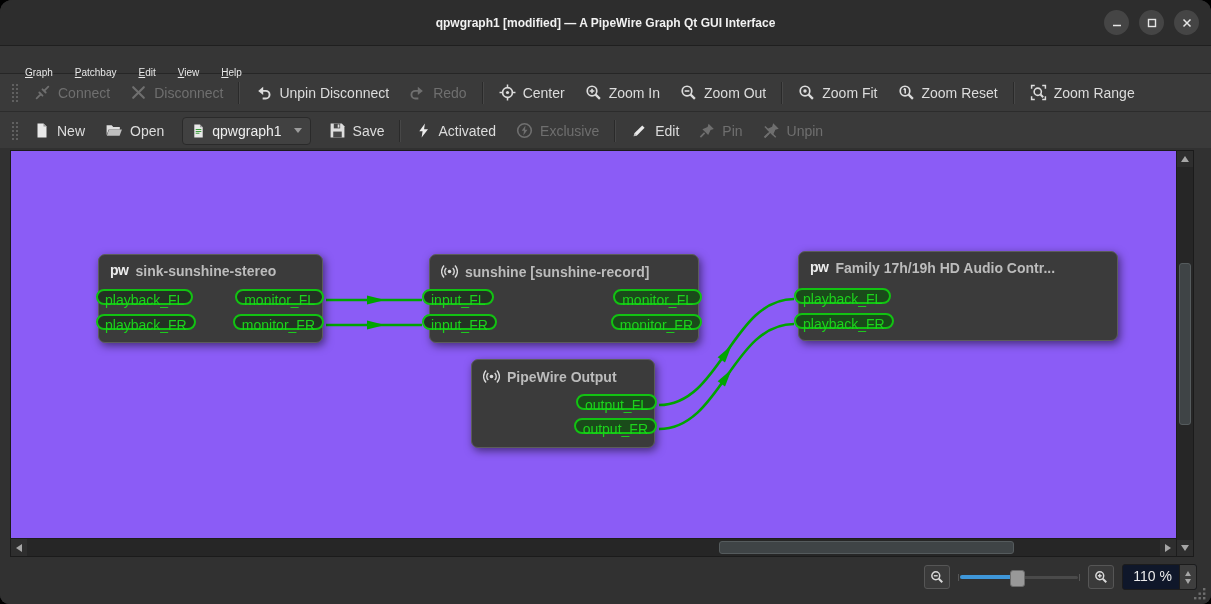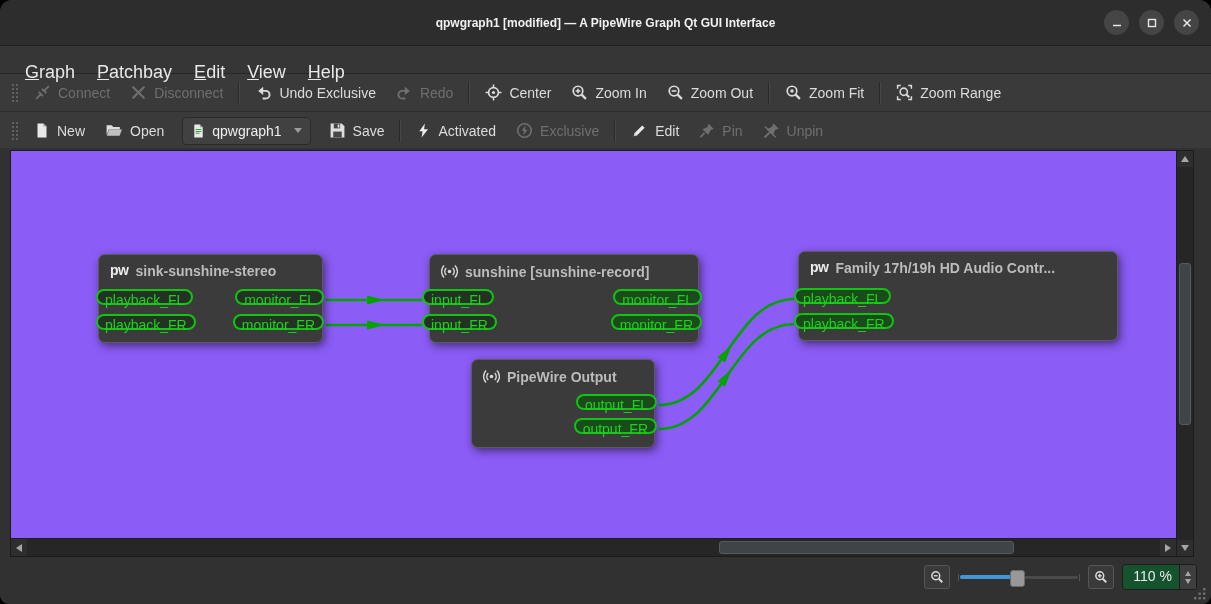--- a/index.html
+++ b/index.html
@@ -9,21 +9,21 @@
 
   
   .titlebar{position:relative;height:45px;background:#2d2d2d;border-bottom:1px solid #1f1f1f;display:flex;align-items:center;justify-content:center;}
   .titlebar .title{color:#f1f1f1;font-weight:bold;font-size:12px;}
   .winbtns{position:absolute;right:12px;top:0;height:100%;display:flex;align-items:center;gap:10px;}
   .winbtn{width:25px;height:25px;border-radius:50%;background:#454545;display:flex;align-items:center;justify-content:center;}
   .winbtn svg{display:block;}
 
   
   .menubar{height:27px;background:#363636;border-bottom:1px solid #262626;display:flex;align-items:center;padding-left:14px;}
-  .menu-item{display:inline-block;color:#e8e8e8;font-size:18px;padding:4px 11px;margin-top:25px;}
+  .menu-item{display:inline-block;color:#e8e8e8;font-size:10px;padding:4px 11px;margin-top:25px;}
   .menu-item::first-letter{text-decoration:underline;}
 
   
   .toolbar{height:37px;background:#3a3a3a;display:flex;align-items:center;border-bottom:1px solid #2c2c2c;padding-left:6px;}
   .toolbar.tb2{border-bottom:1px solid #232323;}
   .grip{width:8px;height:22px;margin:0 6px 0 4px;background-image:radial-gradient(#606060 1px,transparent 1.2px);background-size:4px 4px;background-position:1px 1px;}
   .tb-item{display:flex;align-items:center;gap:7px;color:#dcdcdc;font-size:14px;padding:0 10px;height:28px;white-space:nowrap;}
   .tb-item.disabled{color:#6f6f6f;}
   .tb-item svg{flex:0 0 auto;}
   .tb-sep{width:1px;height:22px;background:#2a2a2a;border-right:1px solid #474747;margin:0 5px;}
@@ -56,21 +56,21 @@
 
   
   .statusbar{position:absolute;left:0;right:0;bottom:0;height:44px;background:#313131;}
   .status-right{position:absolute;right:14px;top:4px;height:26px;display:flex;align-items:center;gap:8px;}
   .mini-btn{width:24px;height:22px;background:#3a3a3a;border:1px solid #565656;border-radius:3px;display:flex;align-items:center;justify-content:center;}
   .slider{position:relative;width:122px;height:18px;}
   .slider .track{position:absolute;left:2px;right:2px;top:8px;height:3px;background:#4a4a4a;border-radius:2px;}
   .slider .fill{position:absolute;left:2px;top:7px;height:4px;width:58px;background:#3f97d9;border-radius:2px;}
   .slider .tick{position:absolute;top:6px;width:1px;height:7px;background:#555;}
   .slider .handle{position:absolute;left:52px;top:2px;width:13px;height:15px;background:#989898;border:1px solid #6b6b6b;border-radius:3px;}
-  .spin{display:flex;align-items:stretch;height:24px;background:#14532d;border:1px solid #1c1c1c;border-radius:3px;overflow:hidden;}
+  .spin{display:flex;align-items:stretch;height:24px;background:#0f172a;border:1px solid #1c1c1c;border-radius:3px;overflow:hidden;}
   .spin .val{color:#ececec;font-size:14px;line-height:22px;padding:0 7px 0 10px;}
   .spin .arrows{width:16px;background:#3e3e3e;border-left:1px solid #1c1c1c;display:flex;flex-direction:column;align-items:center;justify-content:center;gap:3px;}
   .spin .arrows .tri.up{border-bottom-width:5px;border-left-width:3.5px;border-right-width:3.5px;}
   .spin .arrows .tri.down{border-top-width:5px;border-left-width:3.5px;border-right-width:3.5px;}
   .grip-corner{position:absolute;right:5px;bottom:4px;}
 </style>
 </head>
 <body>
 
 <div id="app">
@@ -121,21 +121,21 @@
         <span>Disconnect</span>
       </div>
 
       <div class="tb-sep"></div>
 
       <div class="tb-item">
         <svg width="17" height="17" viewBox="0 0 16 16">
             <path d="M4.5 6.5 H10.1 A3.6 3.6 0 0 1 10.1 13.7 H7.2" stroke="currentColor" stroke-width="1.8" fill="none"></path>
             <path d="M7.7 2.7 L3 6.5 L7.7 10.3 Z" fill="currentColor"></path>
           </svg>
-        <span>Undo Exclusive</span>
+        <span>Unpin Disconnect</span>
       </div>
       <div class="tb-item disabled">
         <svg width="17" height="17" viewBox="0 0 16 16">
             <path d="M11.5 6.5 H5.9 A3.6 3.6 0 0 0 5.9 13.7 H8.8" stroke="currentColor" stroke-width="1.8" fill="none"></path>
             <path d="M8.3 2.7 L13 6.5 L8.3 10.3 Z" fill="currentColor"></path>
           </svg>
         <span>Redo</span>
       </div>
 
       <div class="tb-sep"></div>
@@ -167,20 +167,28 @@
 
       <div class="tb-sep"></div>
 
       <div class="tb-item">
         <svg width="17" height="17" viewBox="0 0 16 16">
             <circle cx="6.6" cy="6.6" r="4.5" stroke="currentColor" stroke-width="1.6" fill="none"></circle>
             <path d="M10 10 L14 14" stroke="currentColor" stroke-width="2.2"></path>
             <circle cx="6.6" cy="6.6" r="1.6" fill="currentColor"></circle>
           </svg>
         <span>Zoom Fit</span>
+      </div>
+      <div class="tb-item">
+        <svg width="17" height="17" viewBox="0 0 16 16">
+            <circle cx="6.6" cy="6.6" r="4.5" stroke="currentColor" stroke-width="1.6" fill="none"></circle>
+            <path d="M10 10 L14 14" stroke="currentColor" stroke-width="2.2"></path>
+            <path d="M6.8 4.2 V9 M5.4 5.4 L6.8 4.2" stroke="currentColor" stroke-width="1.5" fill="none"></path>
+          </svg>
+        <span>Zoom Reset</span>
       </div>
 
       <div class="tb-sep"></div>
 
       <div class="tb-item">
         <svg width="17" height="17" viewBox="0 0 16 16">
             <path d="M1.5 4.5 V1.5 H4.5 M11.5 1.5 H14.5 V4.5 M14.5 11.5 V14.5 H11.5 M4.5 14.5 H1.5 V11.5" stroke="currentColor" stroke-width="1.4" fill="none"></path>
             <circle cx="7.3" cy="7.3" r="3.4" stroke="currentColor" stroke-width="1.5" fill="none"></circle>
             <path d="M9.9 9.9 L12.4 12.4" stroke="currentColor" stroke-width="1.9"></path>
           </svg>

